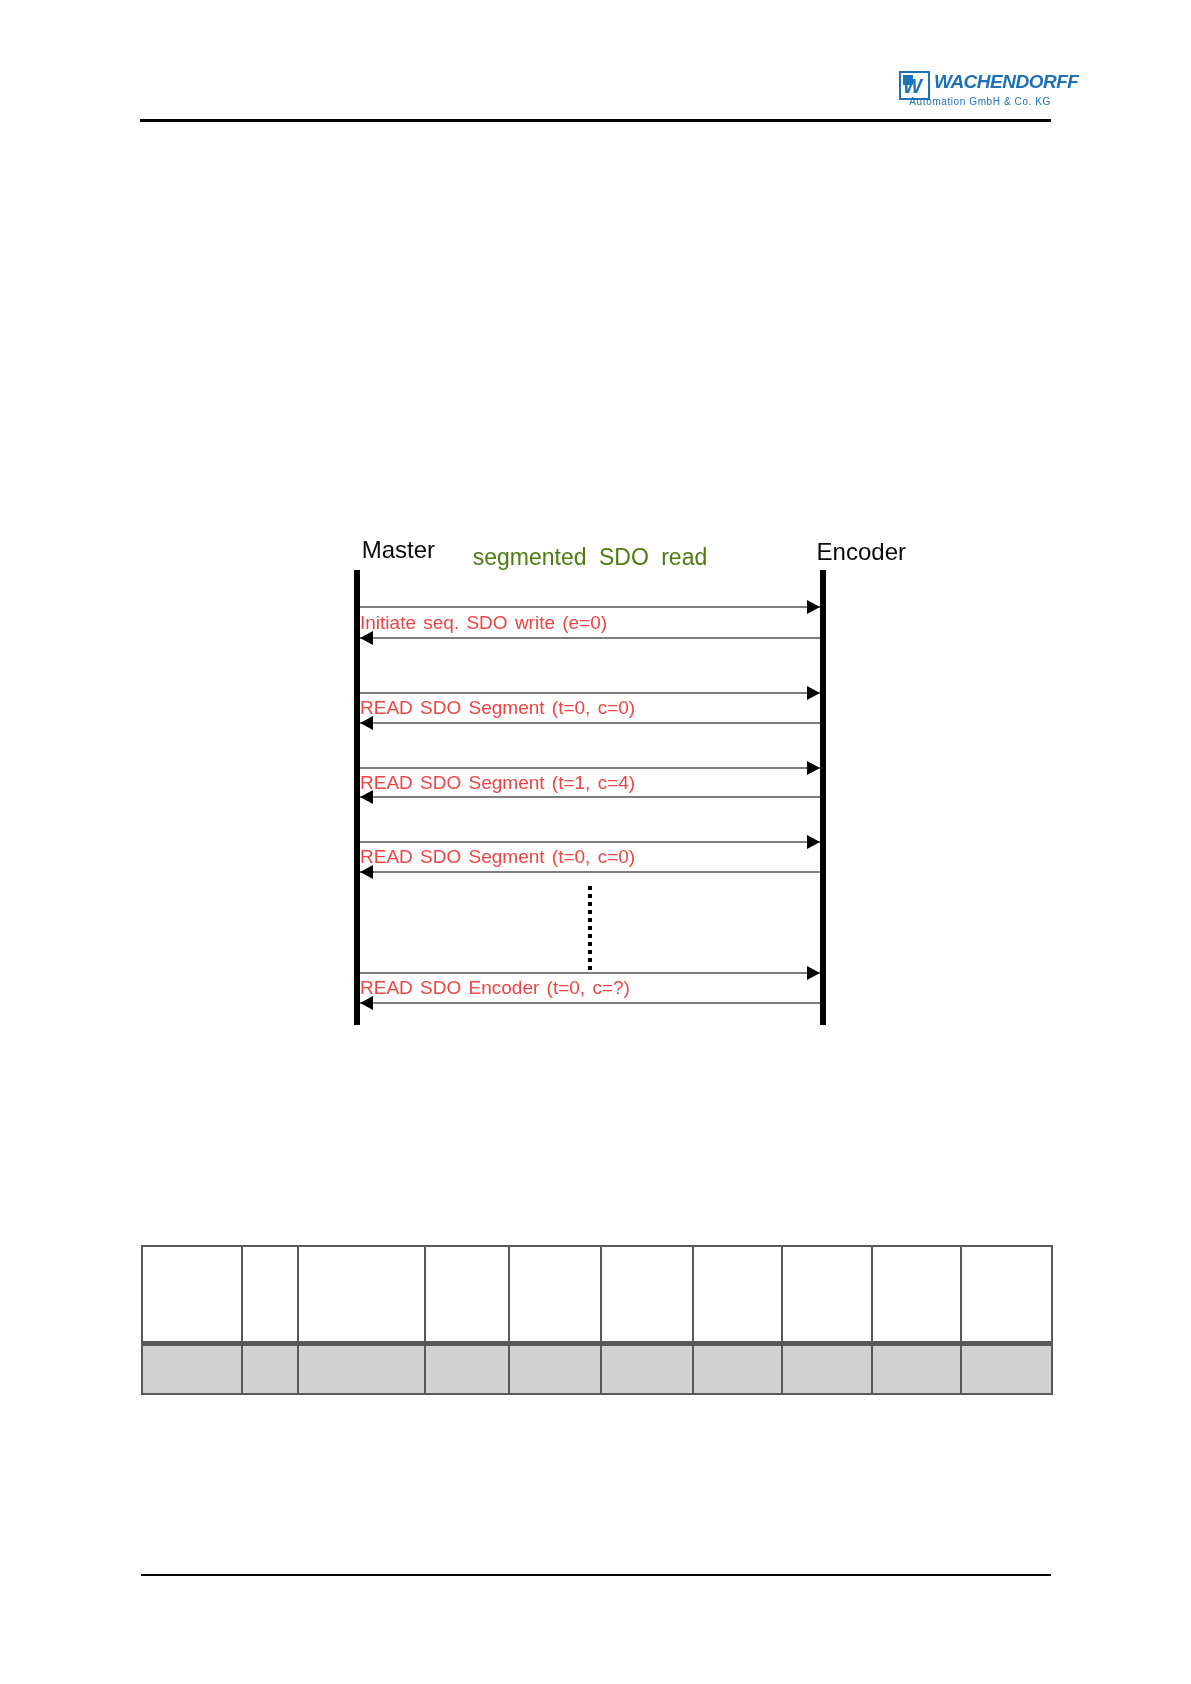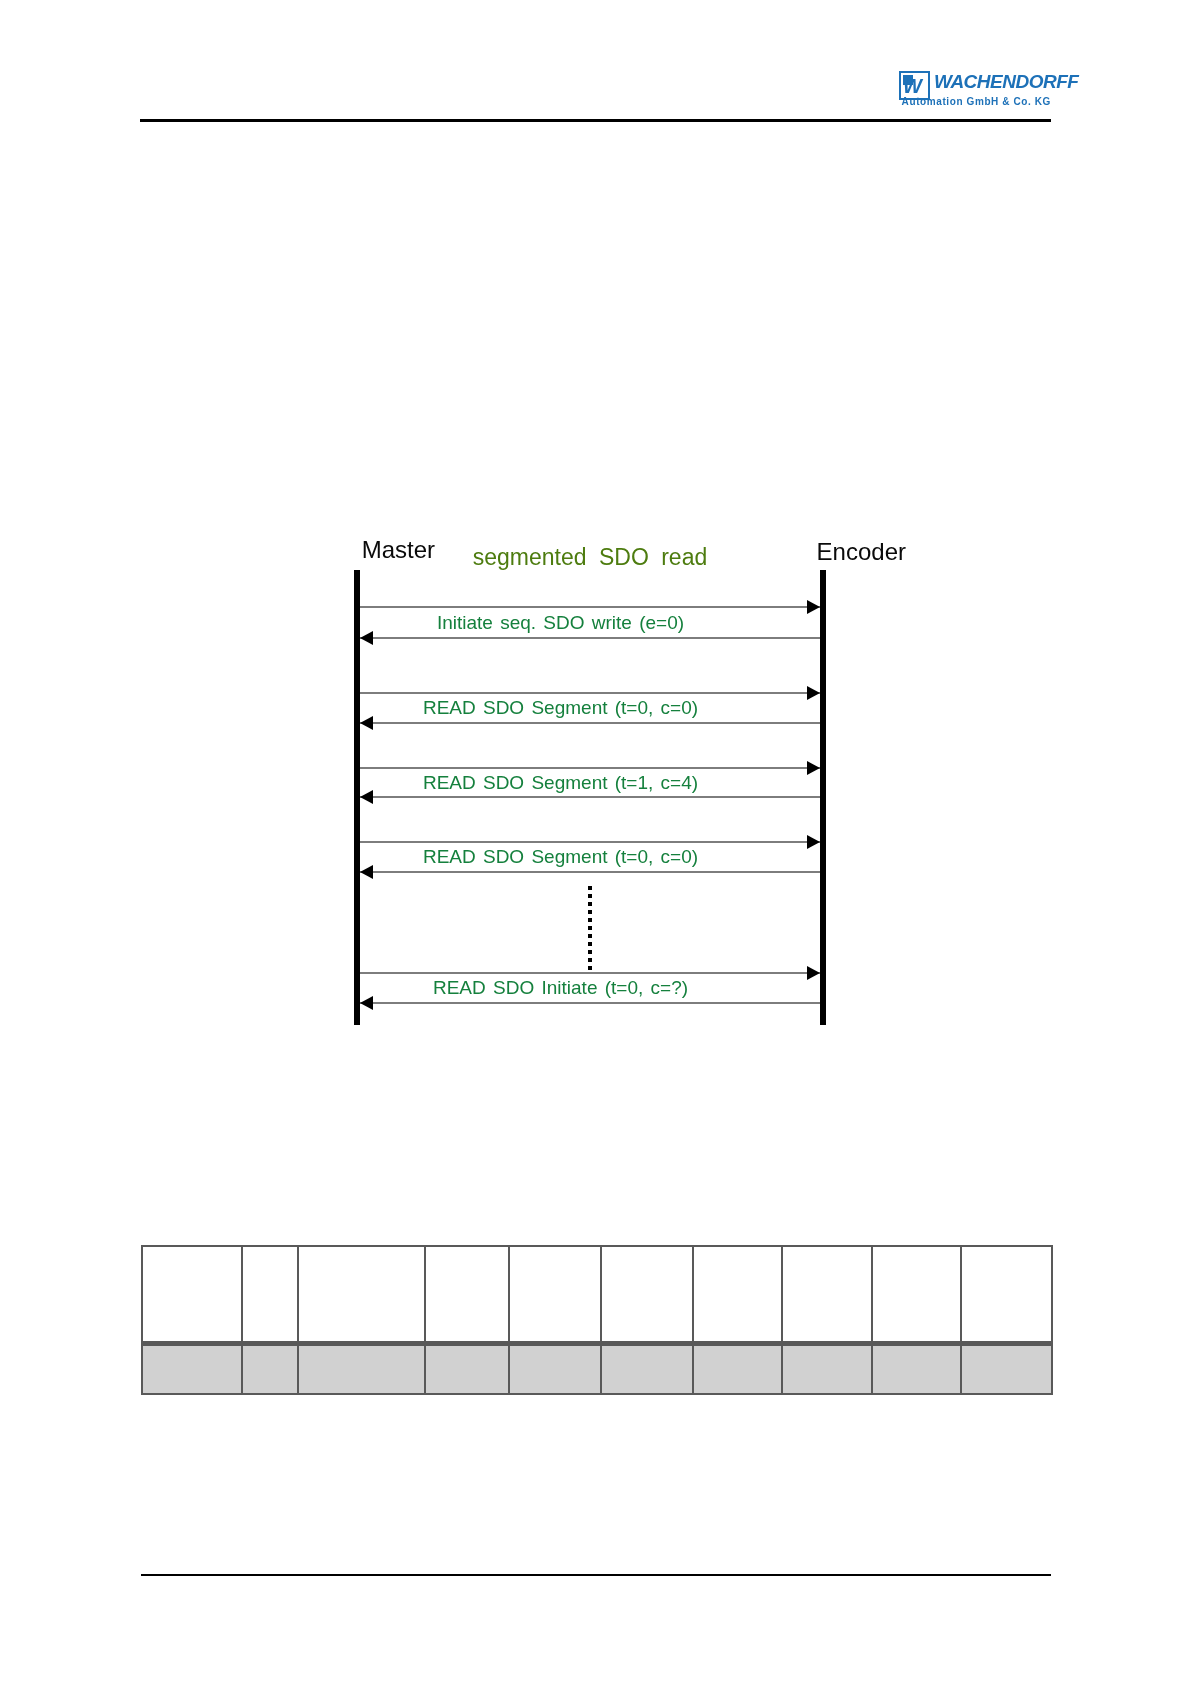--- a/index.html
+++ b/index.html
@@ -40,21 +40,21 @@
     position:absolute; left:934px; top:71px;
     width:120px;
     font-style:italic; font-weight:bold;
     font-size:19px; line-height:22px;
     letter-spacing:-0.5px;
     color:var(--accent);
     white-space:nowrap;
   }
   .logo-sub{
     position:absolute; right:140px; top:96px;
-    font-weight:bold;
+    font-weight:normal;
     font-size:10px; line-height:12px;
     letter-spacing:0.6px;
     color:var(--accent);
     white-space:nowrap;
     margin-left:20px;
   }
   .header-rule{
     position:absolute; left:140px; top:119px;
     width:911px; height:3px; background:#000;
   }
@@ -86,22 +86,22 @@
   .arrow .head{
     position:absolute; top:-6px; width:0; height:0;
     border-top:7px solid transparent;
     border-bottom:7px solid transparent;
   }
   .arrow.right .head{ right:0; border-left:13px solid #000; }
   .arrow.left  .head{ left:0;  border-right:13px solid #000; }
   .msg-label{
     position:absolute; left:360px; width:401px;
     transform:translateY(-50%);
-    text-align:center; font-size:19px; line-height:22px;
-    word-spacing:2px; color:#15803d; white-space:nowrap;
+    font-size:19px; line-height:22px;
+    word-spacing:2px; color:#ef4444; white-space:nowrap;
   }
   .ellipsis-line{
     position:absolute; left:588px; top:886px;
     width:4px; height:84px;
     background:repeating-linear-gradient(to bottom,#000 0 4px,transparent 4px 8px);
   }
   
   .data-table{
     position:absolute; left:141px; top:1245px; width:910px;
     border-collapse:collapse; table-layout:fixed;
@@ -164,21 +164,21 @@
         <div class="arrow right" style="top: 841px;">
           <span class="head"></span>
         </div>
         <div class="msg-label" style="top: 857px;">READ SDO Segment (t=0, c=0)</div>
         <div class="arrow left" style="top: 871px;">
           <span class="head"></span>
         </div>
         <div class="arrow right" style="top: 972px;">
           <span class="head"></span>
         </div>
-        <div class="msg-label" style="top: 988px;">READ SDO Initiate (t=0, c=?)</div>
+        <div class="msg-label" style="top: 988px;">READ SDO Encoder (t=0, c=?)</div>
         <div class="arrow left" style="top: 1002px;">
           <span class="head"></span>
         </div>
       </div>
     <div class="ellipsis-line"></div>
   </div>
 
   <table class="data-table">
     <colgroup id="table-cols">
         <col style="width: 100px;">

